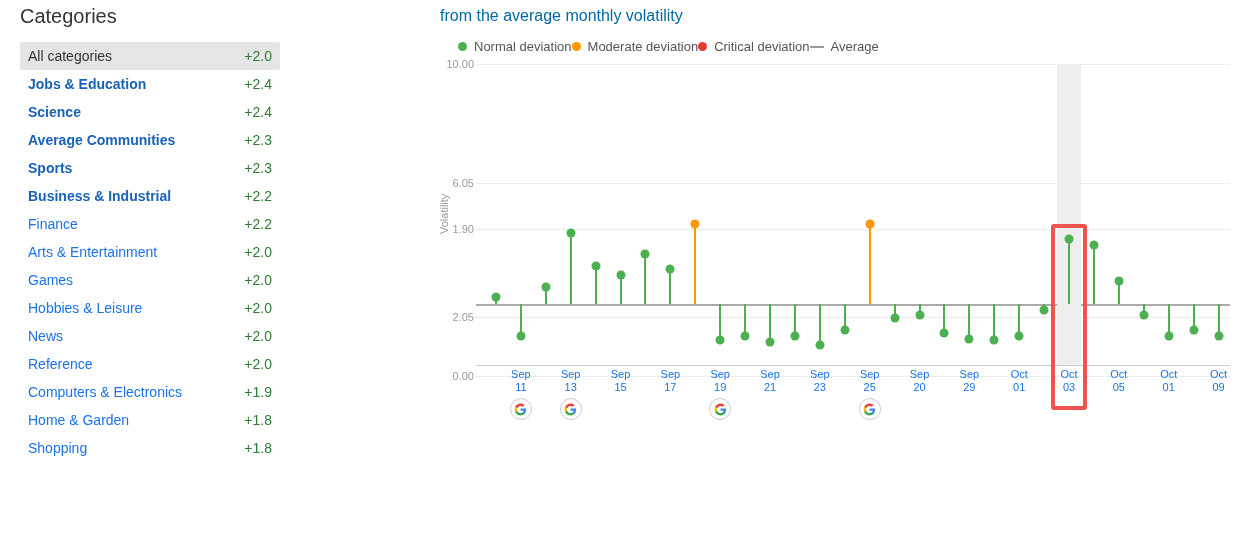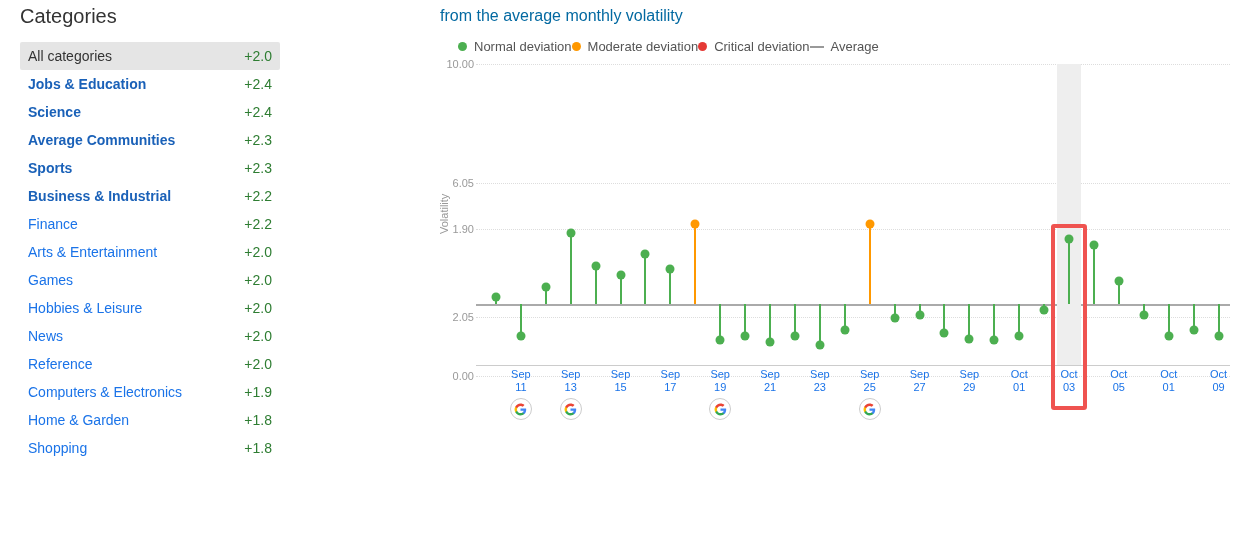--- a/index.html
+++ b/index.html
@@ -404,21 +404,21 @@
             <svg width="13" height="13" viewBox="0 0 48 48">
               <path fill="#4285F4" d="M45 24.5c0-1.6-.1-3.1-.4-4.5H24v8.5h11.8c-.5 2.8-2 5.1-4.3 6.7v5.5h7C42.6 36.9 45 31.2 45 24.5z"></path>
               <path fill="#34A853" d="M24 46c5.9 0 10.8-2 14.4-5.3l-7-5.5c-2 1.3-4.5 2.1-7.4 2.1-5.7 0-10.5-3.8-12.2-9H4.6v5.7C8.2 41.1 15.5 46 24 46z"></path>
               <path fill="#FBBC05" d="M11.8 28.3c-.4-1.3-.7-2.7-.7-4.3s.3-3 .7-4.3v-5.7H4.6C3 17.3 2 20.5 2 24s1 6.7 2.6 9.7l7.2-5.4z"></path>
               <path fill="#EA4335" d="M24 10.7c3.2 0 6.1 1.1 8.4 3.3l6.3-6.3C34.8 3.9 29.9 2 24 2 15.5 2 8.2 6.9 4.6 14l7.2 5.7c1.7-5.2 6.5-9 12.2-9z"></path>
             </svg>
           </div>
         </div>
         <div class="xtick" style="left: 443.541px;">
           <div>Sep</div>
-          <div>27</div>
+          <div>20</div>
         </div>
         <div class="xtick" style="left: 493.377px;">
           <div>Sep</div>
           <div>29</div>
         </div>
         <div class="xtick" style="left: 543.213px;">
           <div>Oct</div>
           <div>01</div>
         </div>
         <div class="xtick" style="left: 593.049px;">

